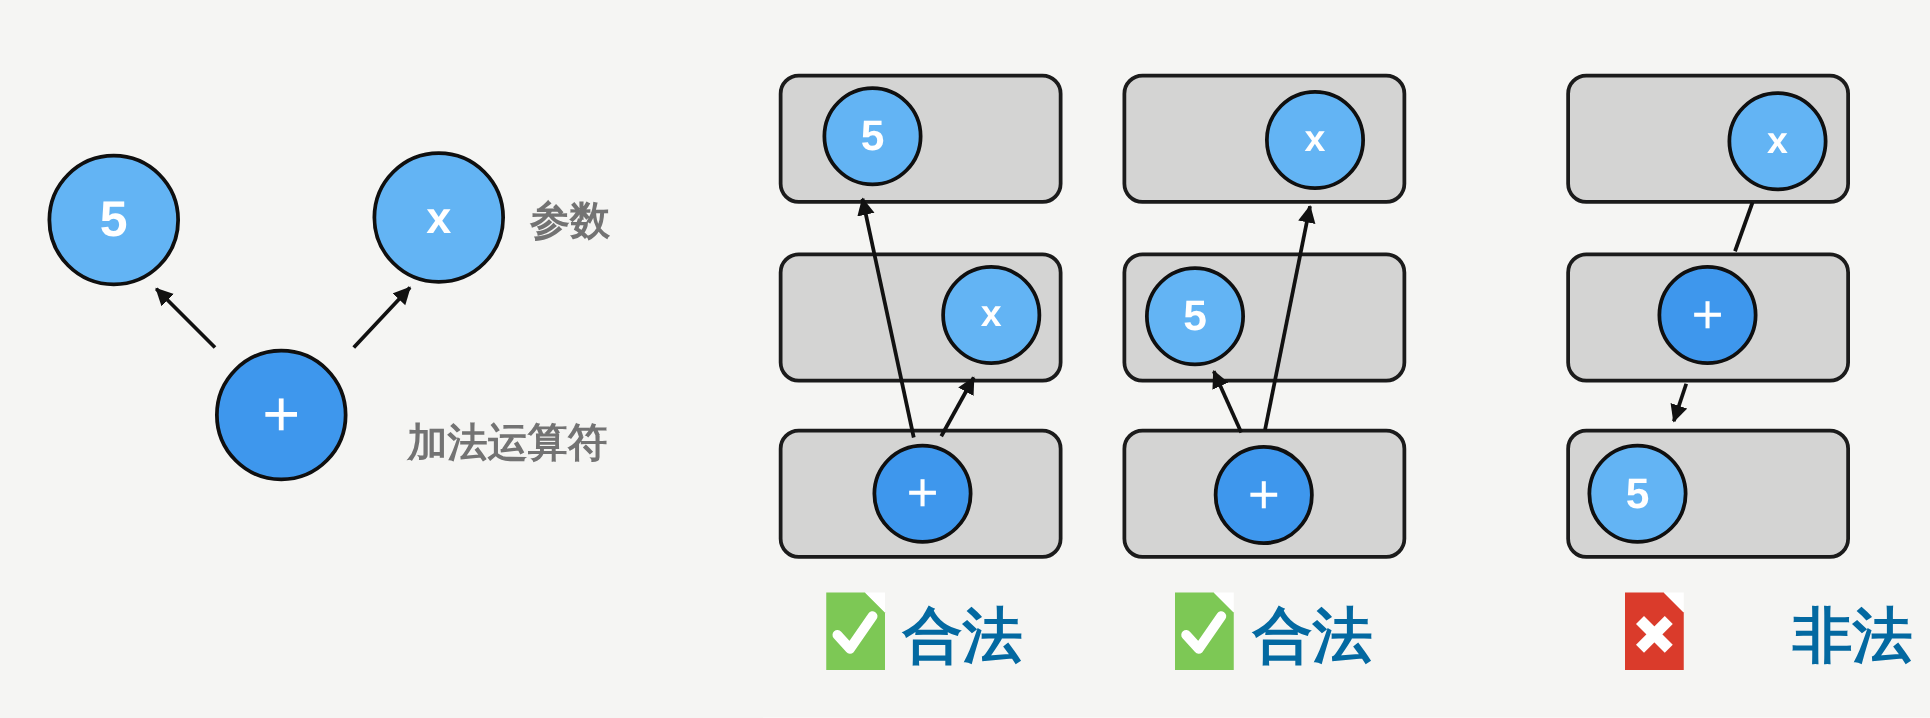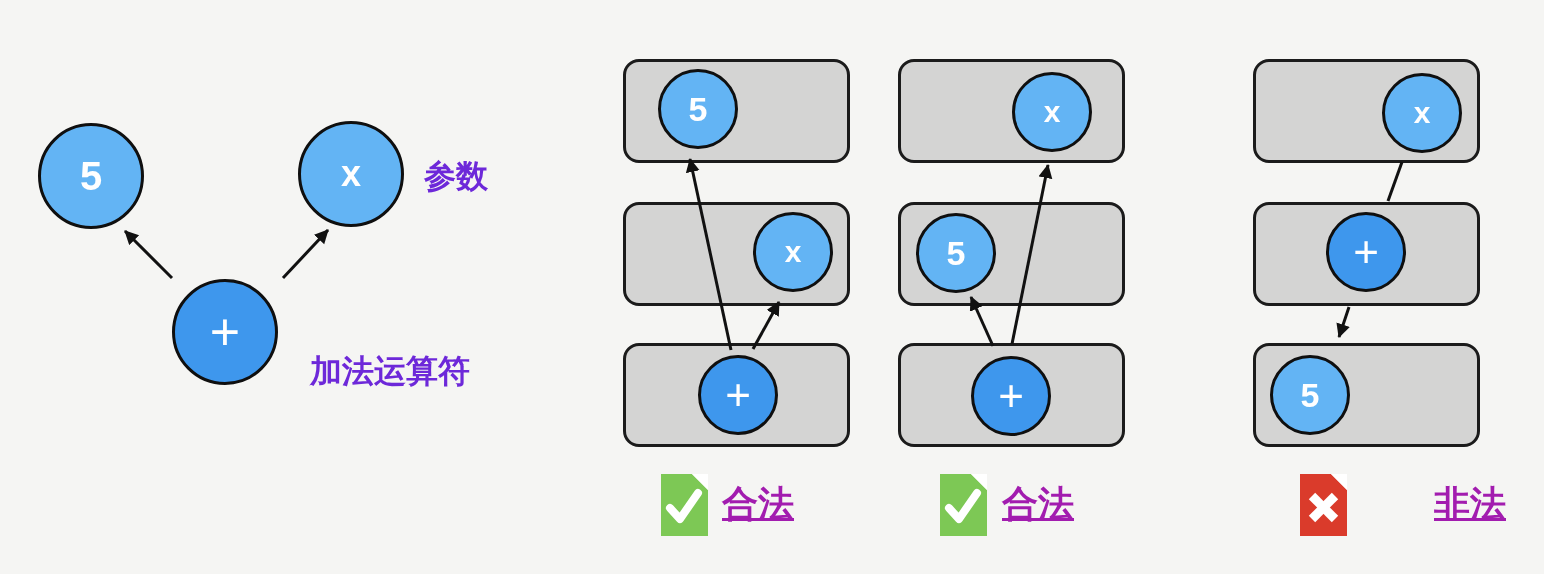--- a/index.html
+++ b/index.html
@@ -41,34 +41,33 @@
   .node.dark{background:#3E97ED;}
   .node.big{width:106px;height:106px;font-size:40px;}
   .node.small{width:80px;height:80px;font-size:34px;}
   .node.plus-glyph{font-size:44px;font-weight:500;}
   .node.big.plus-glyph{font-size:52px;}
   
   .anno{
     position:absolute;
     font-weight:700;
     font-size:32px;
-    color:#6d28d9;
+    color:#737373;
     line-height:1.15;
     white-space:nowrap;
     z-index:4;
   }
   .verdict-label{
     position:absolute;
     font-weight:700;
-    font-size:36px;
-    color:#a21caf;
+    font-size:48px;
+    color:#0369a1;
     line-height:1.1;
     white-space:nowrap;
     z-index:4;
-    text-decoration:underline;
   }
   .doc-icon{
     position:absolute;
     width:51px;height:66px;
     z-index:4;
   }
 </style>
 </head>
 <body>
 
@@ -98,21 +97,21 @@
     <span>5</span>
   </div>
   <div class="node light big" style="left:298px;top:121px;font-size:36px;">
     <span>x</span>
   </div>
   <div class="node dark big plus-glyph" style="left:172px;top:279px;">
     <span>+</span>
   </div>
 
   <div class="anno" style="left:424px;top:158px;">参数</div>
-  <div class="anno" style="left:310px;top:336px;margin-top:17px;">加法运算符</div>
+  <div class="anno" style="left:326px;top:336px;">加法运算符</div>
 
   <div>
     <div class="frame" style="left:623px;top:59px;"></div>
     <div class="frame" style="left:623px;top:202px;"></div>
     <div class="frame" style="left:623px;top:343px;"></div>
     <div class="node light small" style="left:658px;top:69px;">
       <span>5</span>
     </div>
     <div class="node light small" style="left:753px;top:212px;font-size:30px;">
       <span>x</span>

